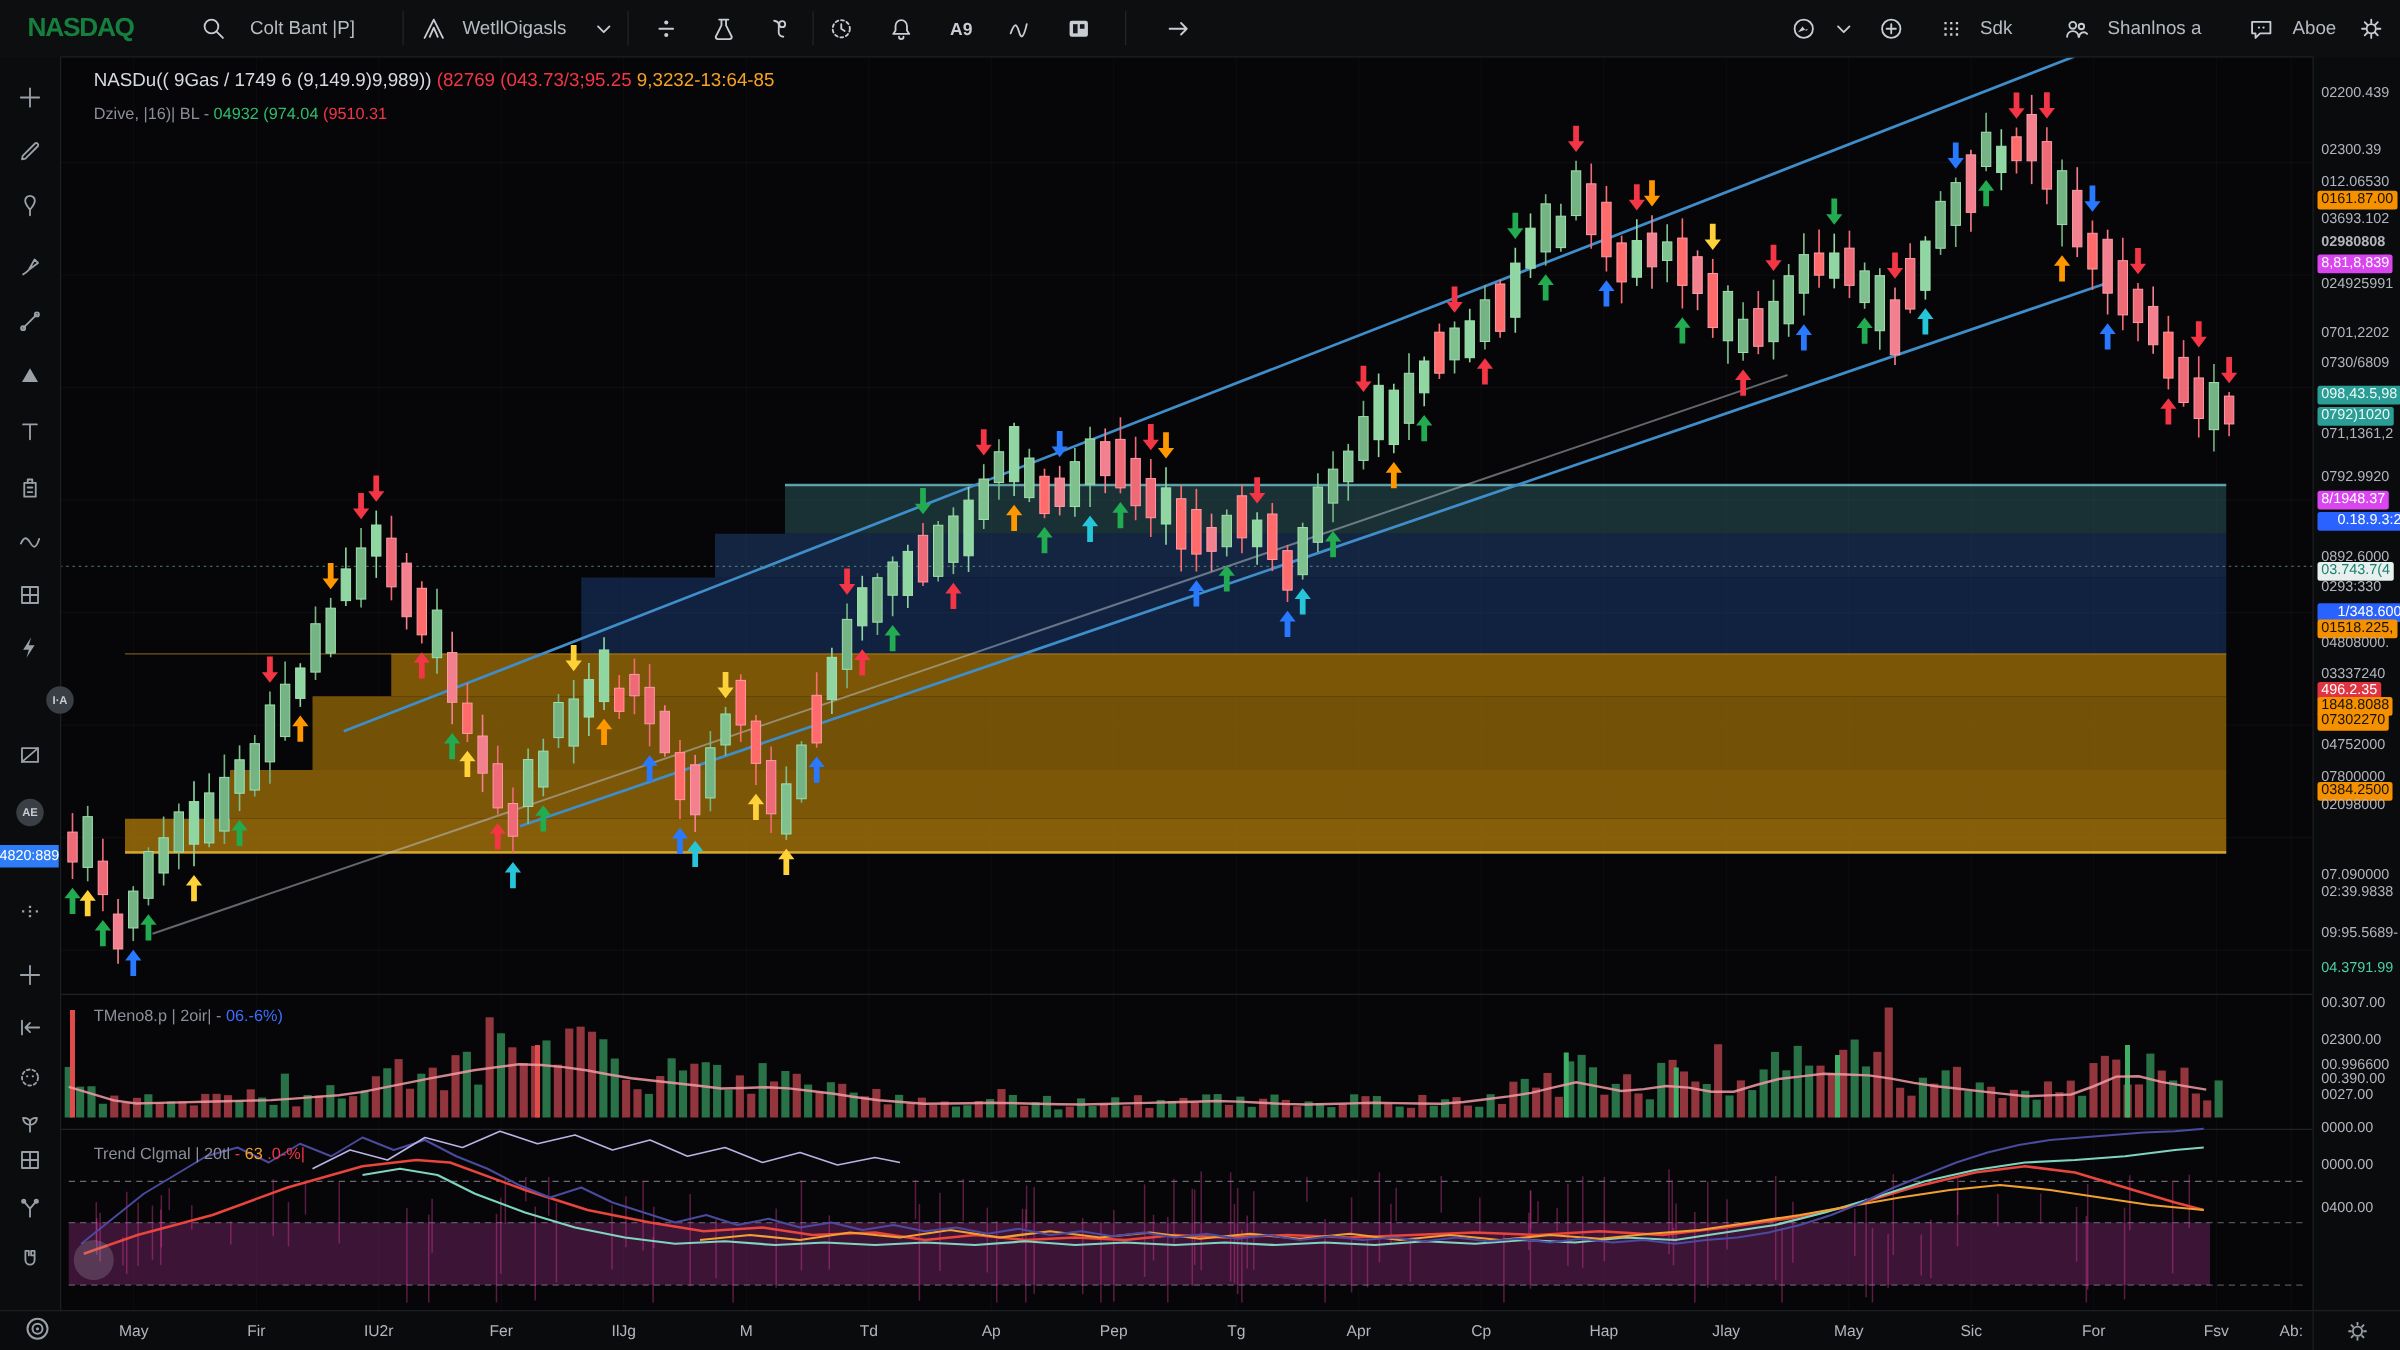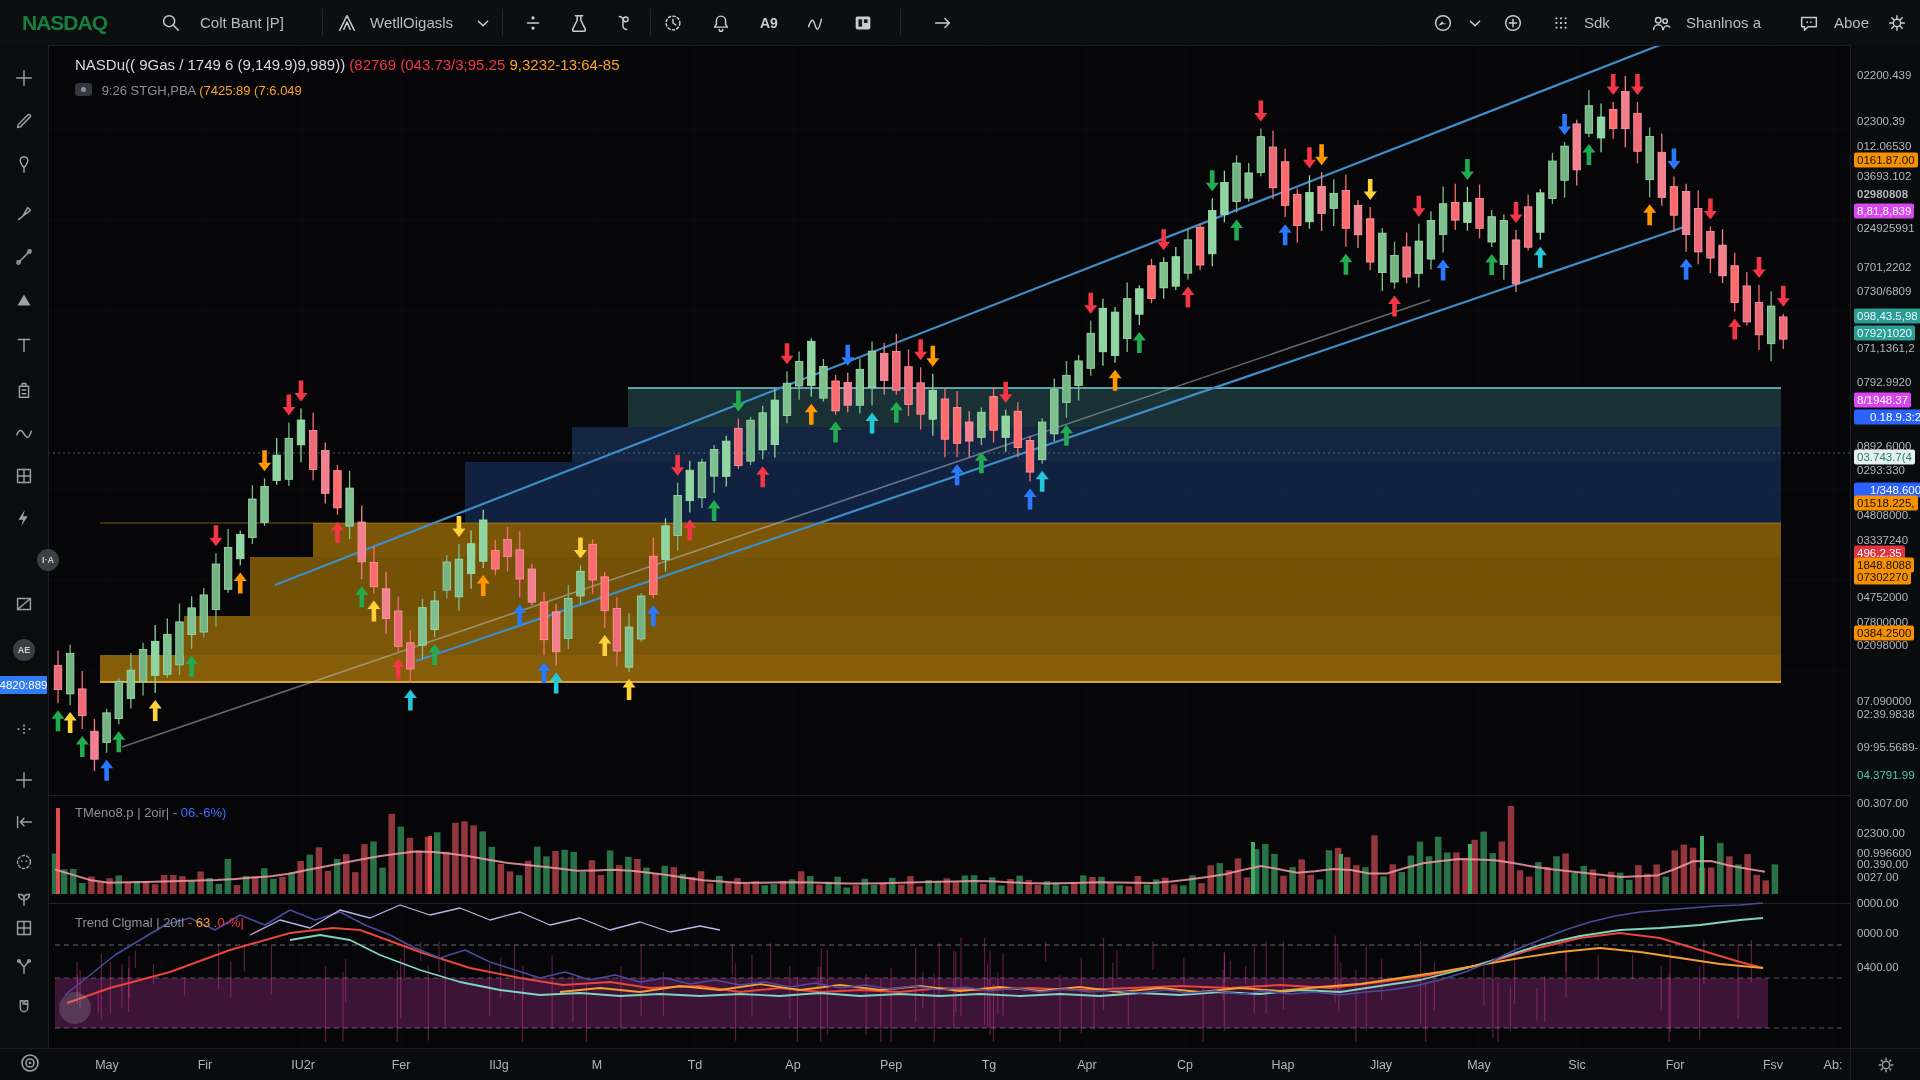--- a/index.html
+++ b/index.html
@@ -1155,24 +1155,25 @@
     <div class="sb-badge" style="top: 631px;">4820:889</div>
   </aside>
 
   <div class="legend">
     <div class="lg1">
       <span class="lg-white">NASDu(( 9Gas / 1749 6 (9,149.9)9,989))</span>
       <span class="lg-red">(82769</span>
       <span class="lg-red">(043.73/3;95.25</span>
       <span class="lg-orange">9,3232-13:64-85</span>
     </div>
-    <div class="lg3">
-      <span class="lg-icon"></span>
-      <span class="lg-gray">9:26 STGH,PBA</span>
-      <span class="lg-orange">(7425:89 (7:6.049</span>
+    <div class="lg2">
+      <span class="lg-gray">Dzive, |16)| BL -</span>
+      <span class="lg-green">04932</span>
+      <span class="lg-green">(974.04</span>
+      <span class="lg-red">(9510.31</span>
     </div>
   </div>
 
   <div class="panel-legend" style="left:75px;top:805px;">
     <span class="lg-gray">TMeno8.p | 2oir|</span>
     <span class="lg-gray">-</span>
     <span class="lg-blue">06.-6%)</span>
   </div>
 
   <div class="panel-legend" style="left:75px;top:915px;">

